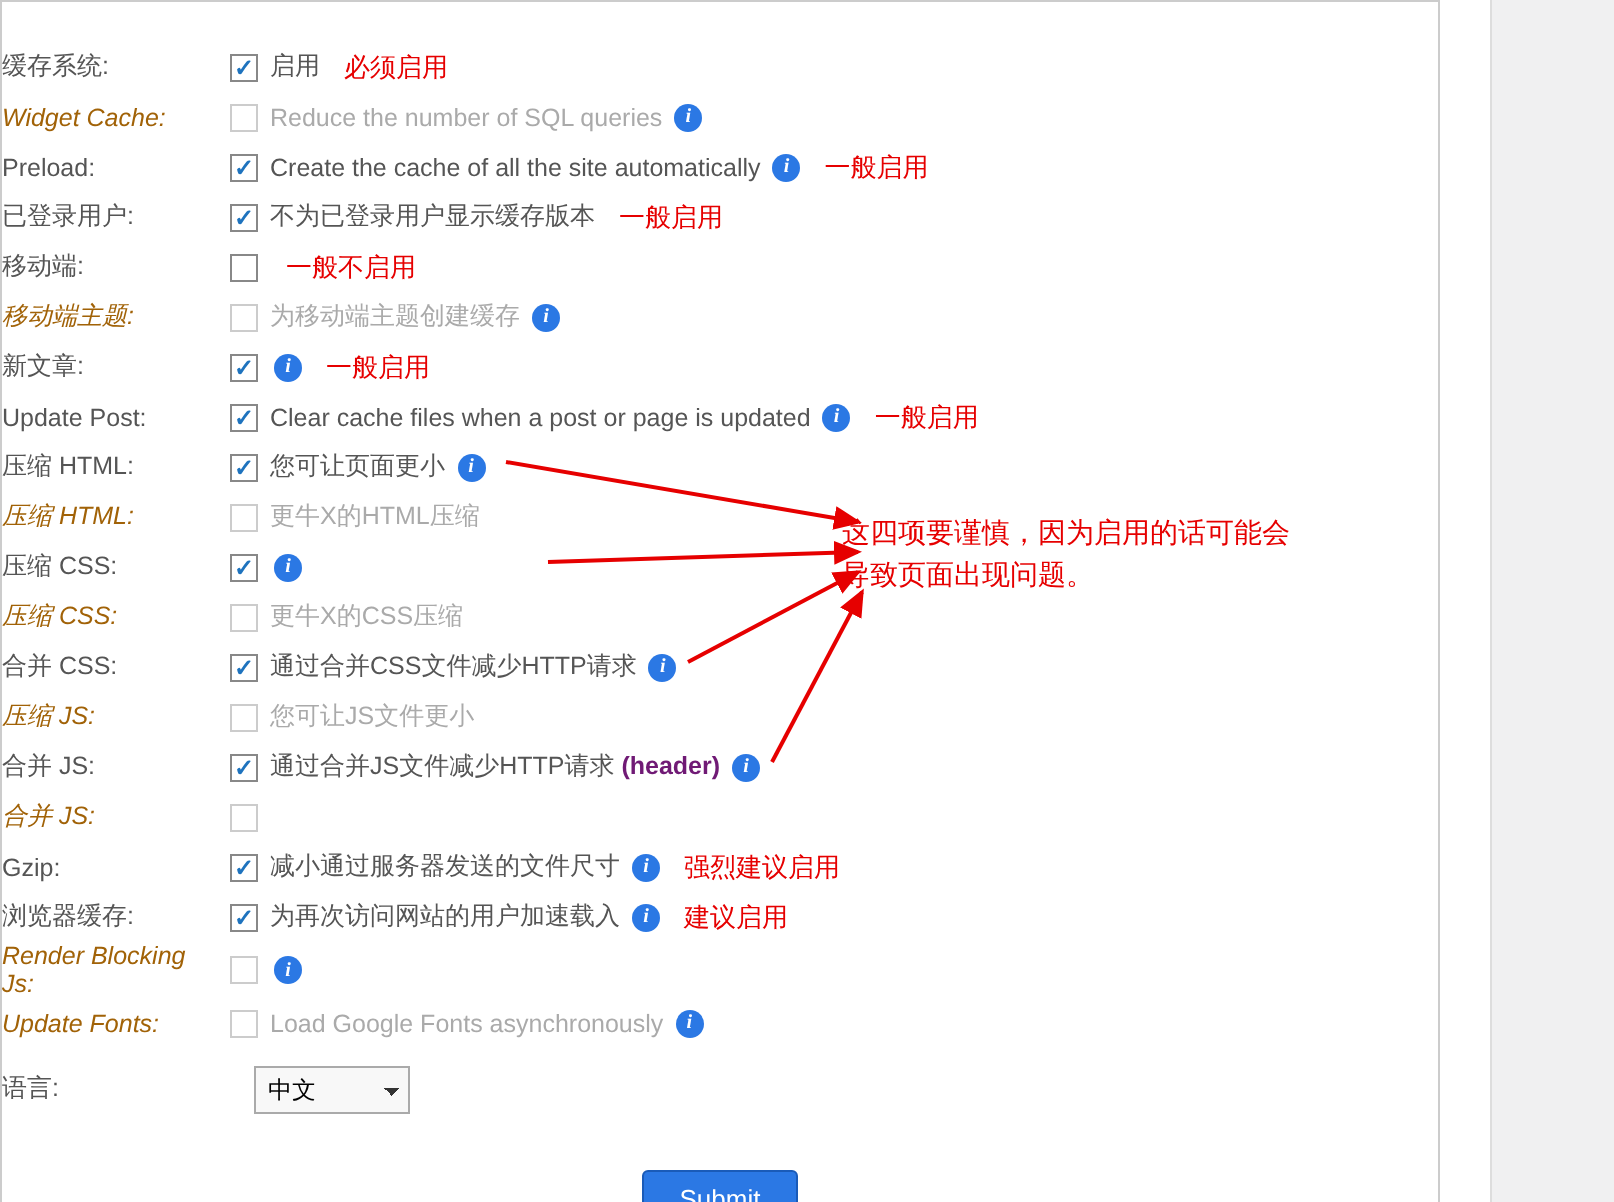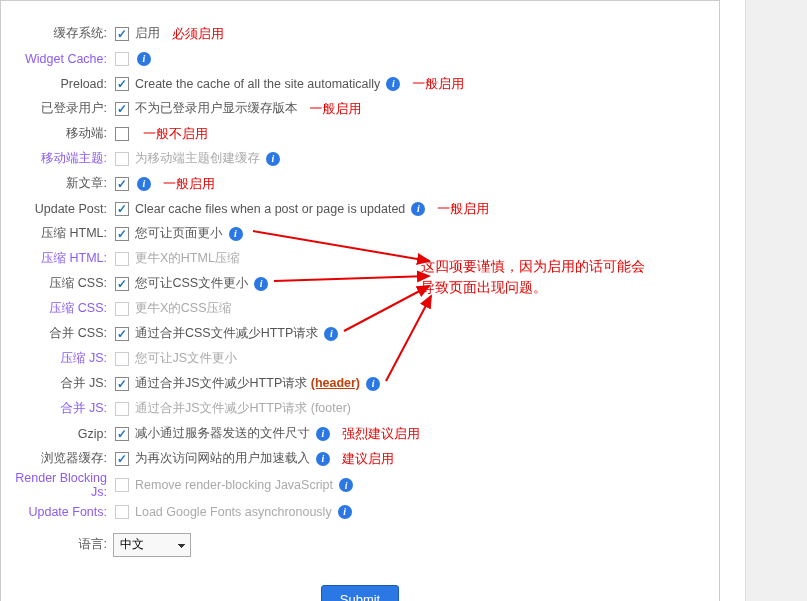--- a/index.html
+++ b/index.html
@@ -28,27 +28,26 @@
     border-left: 1px solid #ddd;
   }
   .row {
     display: flex;
     align-items: center;
     min-height: 25px;
     position: relative;
   }
   .label {
     width: 112px;
-    text-align: right;
     padding-right: 6px;
     color: #555;
     font-size: 12.5px;
     flex-shrink: 0;
   }
-  .label.disabled { color: #8b5cf6; }
+  .label.disabled { color: #a16207; font-style: italic; }
   .cb-wrap {
     width: 18px;
     flex-shrink: 0;
     display: flex;
     align-items: center;
     justify-content: center;
   }
   .checkbox {
     width: 14px; height: 14px;
     border: 1px solid #888;
@@ -88,36 +87,35 @@
     font-family: Georgia, serif;
     font-style: italic;
     cursor: pointer;
   }
   .note {
     color: #e60000;
     font-size: 13px;
     margin-left: 12px;
     white-space: nowrap;
   }
-  .header-tag { color: #c2410c; font-weight: bold; text-decoration: underline; }
+  .header-tag { color: #701a75; font-weight: bold; }
   .select {
-    margin-left: 0;
+    margin-left: 14px;
     height: 24px;
     border: 1px solid #aaa;
     background: #f8f8f8;
     font-size: 12px;
     padding: 2px 20px 2px 6px;
     appearance: none;
     background-image: linear-gradient(45deg, transparent 50%, #333 50%),
                       linear-gradient(135deg, #333 50%, transparent 50%);
     background-position: right 8px top 10px, right 4px top 10px;
     background-size: 4px 4px, 4px 4px;
     background-repeat: no-repeat;
     min-width: 78px;
-    font-family: Liberation Mono, monospace;
   }
   .submit-wrap { text-align: center; margin-top: 28px; }
   .submit-btn {
     background: #2b78e4;
     color: #fff;
     border: 1px solid #1a5bb8;
     padding: 6px 18px;
     border-radius: 3px;
     font-size: 13px;
     cursor: pointer;
@@ -145,20 +143,21 @@
       </div>
     <span class="desc">启用</span>
     <span class="note">必须启用</span>
   </div>
 
   <div class="row">
     <div class="label disabled">Widget Cache:</div>
     <div class="cb-wrap">
         <span class="checkbox disabled"></span>
       </div>
+    <span class="desc disabled">Reduce the number of SQL queries</span>
     <span class="info-icon">i</span>
   </div>
 
   <div class="row">
     <div class="label">Preload:</div>
     <div class="cb-wrap">
         <span class="checkbox checked"></span>
       </div>
     <span class="desc">Create the cache of all the site automatically</span>
     <span class="info-icon">i</span>
@@ -225,21 +224,20 @@
         <span class="checkbox disabled"></span>
       </div>
     <span class="desc disabled">更牛X的HTML压缩</span>
   </div>
 
   <div class="row">
     <div class="label">压缩 CSS:</div>
     <div class="cb-wrap">
         <span class="checkbox checked"></span>
       </div>
-    <span class="desc">您可让CSS文件更小</span>
     <span class="info-icon">i</span>
   </div>
 
   <div class="row">
     <div class="label disabled">压缩 CSS:</div>
     <div class="cb-wrap">
         <span class="checkbox disabled"></span>
       </div>
     <span class="desc disabled">更牛X的CSS压缩</span>
   </div>
@@ -271,24 +269,20 @@
       <span class="header-tag">(header)</span>
     </span>
     <span class="info-icon">i</span>
   </div>
 
   <div class="row">
     <div class="label disabled">合并 JS:</div>
     <div class="cb-wrap">
         <span class="checkbox disabled"></span>
       </div>
-    <span class="desc disabled">
-      <span>通过合并JS文件减少HTTP请求</span>
-      <span>(footer)</span>
-    </span>
   </div>
 
   <div class="row">
     <div class="label">Gzip:</div>
     <div class="cb-wrap">
         <span class="checkbox checked"></span>
       </div>
     <span class="desc">减小通过服务器发送的文件尺寸</span>
     <span class="info-icon">i</span>
     <span class="note">强烈建议启用</span>
@@ -302,21 +296,20 @@
     <span class="desc">为再次访问网站的用户加速载入</span>
     <span class="info-icon">i</span>
     <span class="note">建议启用</span>
   </div>
 
   <div class="row">
     <div class="label disabled">Render Blocking Js:</div>
     <div class="cb-wrap">
         <span class="checkbox disabled"></span>
       </div>
-    <span class="desc disabled">Remove render-blocking JavaScript</span>
     <span class="info-icon">i</span>
   </div>
 
   <div class="row">
     <div class="label disabled">Update Fonts:</div>
     <div class="cb-wrap">
         <span class="checkbox disabled"></span>
       </div>
     <span class="desc disabled">Load Google Fonts asynchronously</span>
     <span class="info-icon">i</span>

